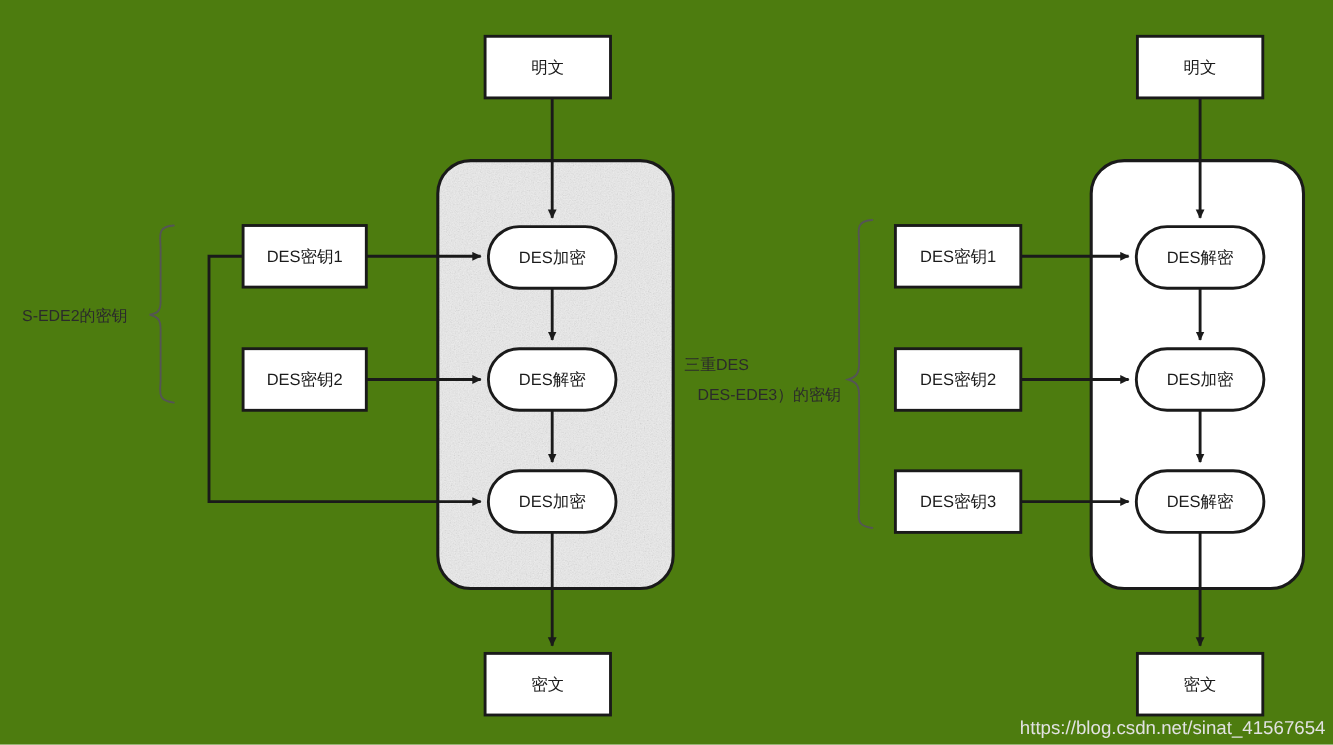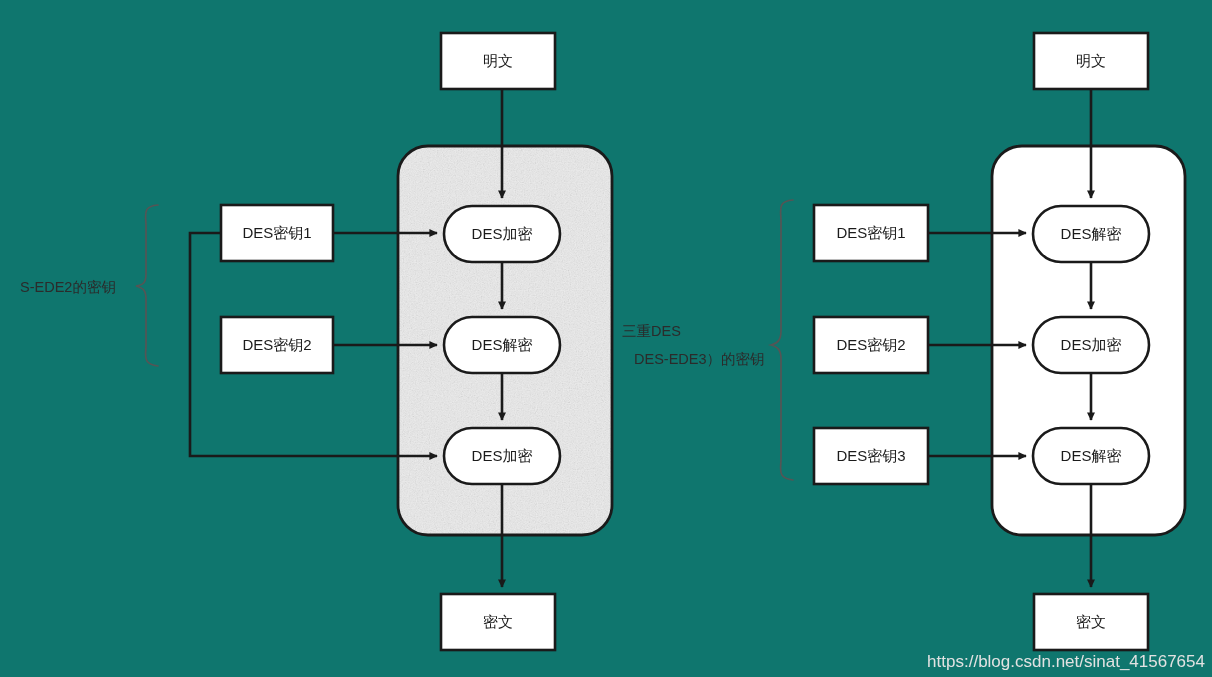--- a/index.html
+++ b/index.html
@@ -7,21 +7,21 @@
     padding: 0;
     background: #ffffff;
   }
   body {
     font-family: "Liberation Sans", "DejaVu Sans", sans-serif;
   }
   #canvas {
     position: relative;
     width: 1212px;
     height: 677px;
-    background: #0f766e;
+    background: #4d7c0f;
     overflow: hidden;
   }
   #diagram-svg {
     position: absolute;
     left: 0;
     top: 0;
     width: 1212px;
     height: 677px;
   }
   .node-label {

